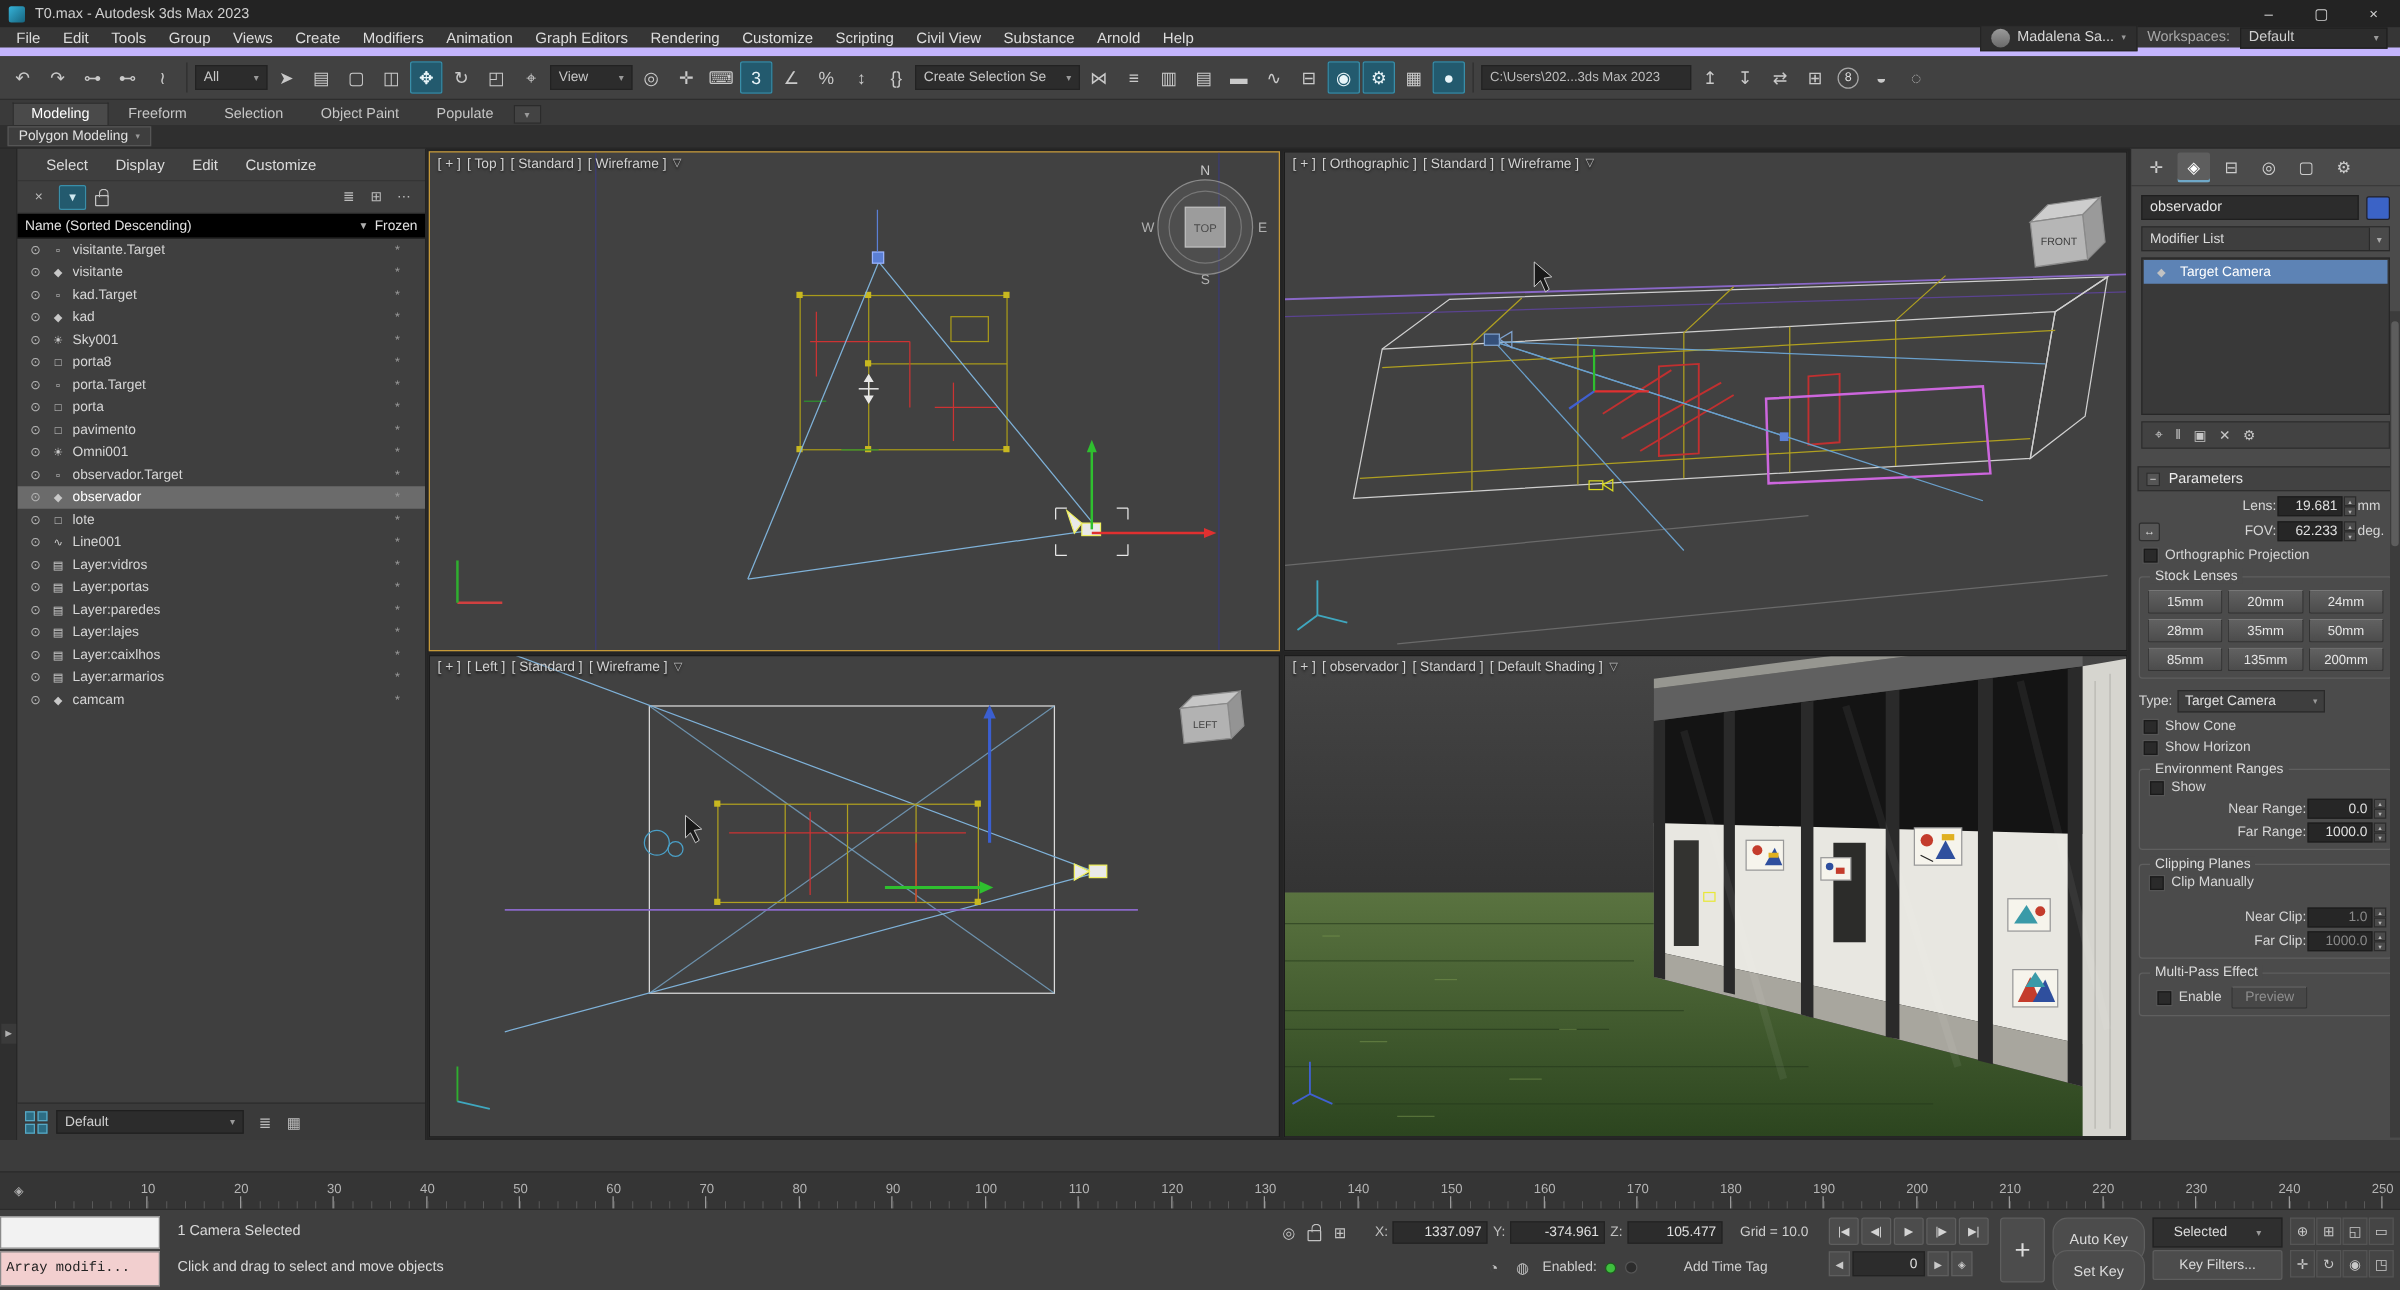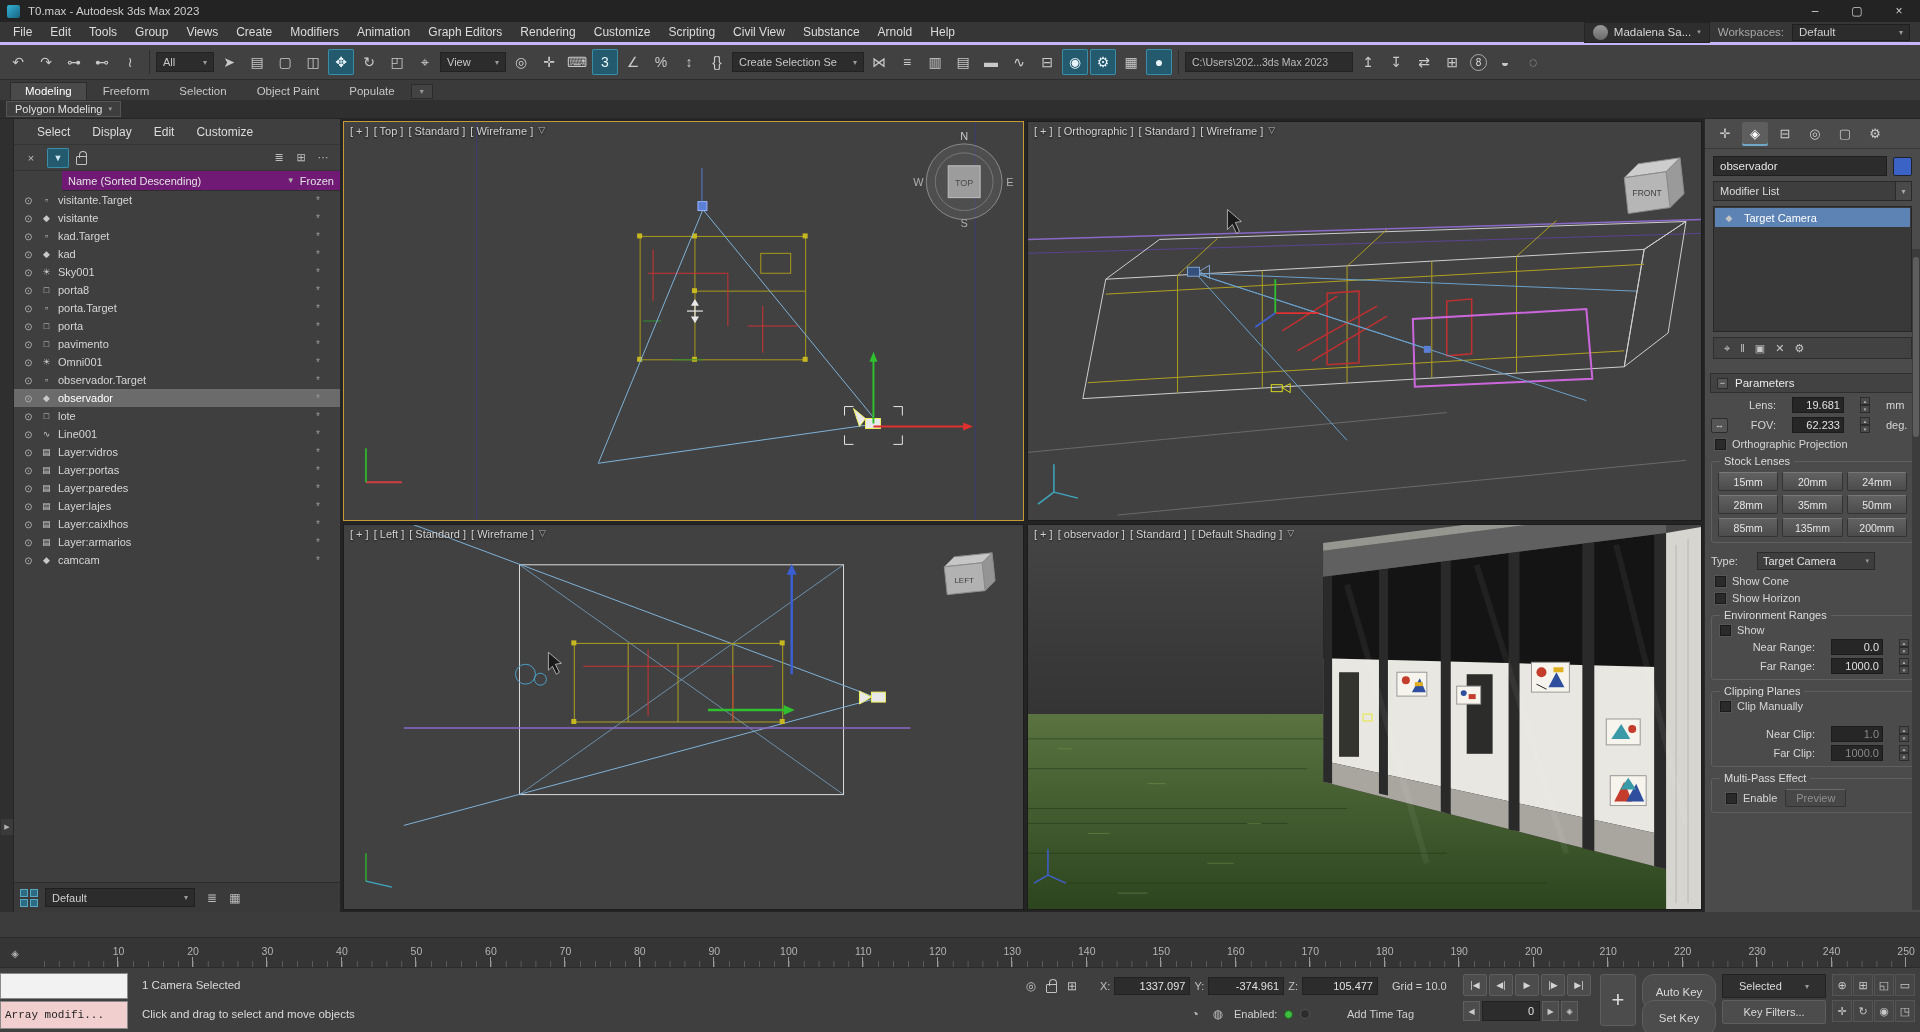--- a/index.html
+++ b/index.html
@@ -8,21 +8,21 @@
        font-family:"Liberation Sans",sans-serif;color:#d6d6d6;font-size:12px;}
 
   
   .titlebar{position:absolute;left:0;top:0;width:1920px;height:22px;background:#232323;display:flex;align-items:center;}
   .appicon{width:13px;height:13px;margin-left:7px;border-radius:2px;background:linear-gradient(135deg,#35b2d8,#17647e);}
   .wtitle{margin-left:8px;font-size:11.5px;color:#cfcfcf;}
   .wbtns{margin-left:auto;display:flex;height:22px;}
   .wbtn{width:42px;height:22px;display:flex;align-items:center;justify-content:center;color:#cfcfcf;font-size:12px;}
 
   
-  .menubar{position:absolute;left:0;top:22px;width:1920px;height:23px;background:#363636;border-bottom:3px solid #c4b5fd;display:flex;align-items:center;padding-left:4px;}
+  .menubar{position:absolute;left:0;top:22px;width:1920px;height:23px;background:#363636;border-bottom:7px solid #c4b5fd;display:flex;align-items:center;padding-left:4px;}
   .mitem{padding:0 9px;font-size:12px;color:#dcdcdc;height:100%;display:flex;align-items:center;}
   .menuright{margin-left:auto;display:flex;align-items:center;gap:8px;padding-right:10px;}
   .avatar{width:15px;height:15px;border-radius:50%;background:linear-gradient(#9a9a9a,#6a6a6a);}
   .usr{font-size:11.5px;color:#d8d8d8;background:#2e2e2e;padding:2px 8px;display:flex;gap:6px;align-items:center;border:1px solid #242424;}
   .wslabel{color:#a8a8a8;font-size:11.5px;}
   .wsdrop{width:118px;height:17px;background:#2c2c2c;border:1px solid #1f1f1f;display:flex;align-items:center;padding:0 6px;font-size:11.5px;color:#cfcfcf;}
   .wsdrop .caret{margin-left:auto;font-size:8px;color:#9a9a9a;}
 
   
   .toolbar{position:absolute;left:0;top:45px;width:1920px;height:35px;background:#414141;border-bottom:1px solid #2d2d2d;display:flex;align-items:center;padding:0 5px;gap:2px;}
@@ -52,21 +52,21 @@
   
   .explorer{position:absolute;left:14px;top:0;width:327px;height:793px;background:#3f3f3f;border-right:1px solid #242424;}
   .xmenus{height:25px;display:flex;align-items:center;padding-left:12px;}
   .xmenus span{padding:0 11px;font-size:12px;color:#dcdcdc;}
   .xsearch{height:27px;display:flex;align-items:center;gap:7px;padding:0 8px;border-top:1px solid #353535;border-bottom:1px solid #343434;}
   .xsm{width:18px;height:18px;display:flex;align-items:center;justify-content:center;color:#bdbdbd;font-size:11px;}
   .funnel{width:22px;height:20px;background:#235a6e;box-shadow:inset 0 0 0 1px #3a8ea8;color:#cfe8f0;font-size:9px;display:flex;align-items:center;justify-content:center;border-radius:2px;}
   .lockicon{width:11px;height:9px;border:1px solid #c2c2c2;position:relative;margin-top:5px;border-radius:1px;}
   .lockicon::before{content:"";position:absolute;top:-6px;left:1.5px;width:6px;height:6px;border:1px solid #c2c2c2;border-bottom:none;border-radius:4px 4px 0 0;}
   .xsp{flex:1;}
-  .xheader{height:20px;background:#701a75;border-bottom:1px solid #2e2e2e;display:flex;align-items:center;font-size:11px;color:#e2e2e2;padding:0 6px;margin-left:48px;}
+  .xheader{height:20px;background:#000000;border-bottom:1px solid #2e2e2e;display:flex;align-items:center;font-size:11px;color:#e2e2e2;padding:0 6px;}
   .xheader .hname{flex:1;}
   .xheader .hcaret{font-size:8px;color:#b0b0b0;margin-right:5px;}
   .xrows{position:absolute;left:0;top:72px;right:0;bottom:30px;overflow:hidden;}
   .xrow{height:18px;display:flex;align-items:center;gap:5px;padding-left:8px;font-size:11px;color:#d6d6d6;}
   .xrow.sel{background:#6b6b6b;color:#ffffff;}
   .eye{width:13px;font-size:10px;color:#b5b5b5;text-align:center;}
   .oicon{width:13px;font-size:9px;color:#c8c8c8;text-align:center;}
   .xlabel{flex:1;white-space:nowrap;overflow:hidden;}
   .frozencell{width:44px;text-align:center;color:#9a9a9a;font-size:10px;}
   .xfooter{position:absolute;left:0;bottom:0;right:0;height:30px;background:#3a3a3a;border-top:1px solid #2c2c2c;display:flex;align-items:center;gap:7px;padding:0 6px;}
@@ -100,21 +100,21 @@
   .cmodlist .lbl{flex:1;padding-left:6px;}
   .cmodlist .caretbox{width:16px;height:100%;background:#4a4a4a;border-left:1px solid #2a2a2a;display:flex;align-items:center;justify-content:center;font-size:8px;color:#aaa;}
   .cstack{margin:5px 8px;height:126px;background:#393939;border:1px solid #272727;padding:1px;}
   .srow{height:19px;display:flex;align-items:center;gap:6px;padding-left:5px;font-size:11px;color:#d8d8d8;}
   .srow.sel{background:#5d83b5;color:#fff;}
   .srow .sic{font-size:9px;}
   .cstackbtns{margin:4px 8px;height:22px;background:#424242;border:1px solid #2e2e2e;display:flex;align-items:center;gap:10px;padding:0 10px;}
   .stool{font-size:11px;color:#c6c6c6;}
   .rollout{margin:14px 5px 0;background:#424242;border:1px solid #2e2e2e;height:20px;display:flex;align-items:center;gap:7px;padding:0 6px;font-size:11.5px;color:#eaeaea;}
   .rminus{width:11px;height:11px;background:#555;border:1px solid #2d2d2d;font-size:9px;line-height:9px;display:flex;align-items:center;justify-content:center;color:#ddd;}
-  .prow{display:flex;align-items:center;gap:16px;margin:4px 8px 0 6px;font-size:11px;color:#d6d6d6;}
+  .prow{display:flex;align-items:center;gap:1px;margin:4px 8px 0 6px;font-size:11px;color:#d6d6d6;}
   .plabel{flex:1;text-align:right;}
   .pfield{width:52px;height:16px;background:#262626;border:1px solid #1c1c1c;display:flex;align-items:center;justify-content:flex-end;padding:0 3px;font-size:11px;color:#e0e0e0;}
   .pfield.dis span{color:#8a8a8a;}
   .spin{display:flex;flex-direction:column;width:10px;}
   .spin span{height:8px;background:#4a4a4a;border:1px solid #2c2c2c;color:#b8b8b8;font-size:4.5px;display:flex;align-items:center;justify-content:center;}
   .punit{width:26px;}
   .fovbtn{width:17px;height:15px;background:#555;border:1px solid #2d2d2d;border-radius:2px;display:flex;align-items:center;justify-content:center;font-size:9px;color:#ddd;}
   .chk{display:flex;align-items:center;gap:6px;margin:5px 10px 0;font-size:11px;color:#d6d6d6;}
   .chkbox{width:11px;height:11px;background:#2a2a2a;border:1px solid #1a1a1a;box-shadow:0 0 0 1px #555;}
   .grp{border:1px solid #5f5f5f;border-radius:3px;margin:11px 6px 0;padding:8px 4px 5px;position:relative;}

